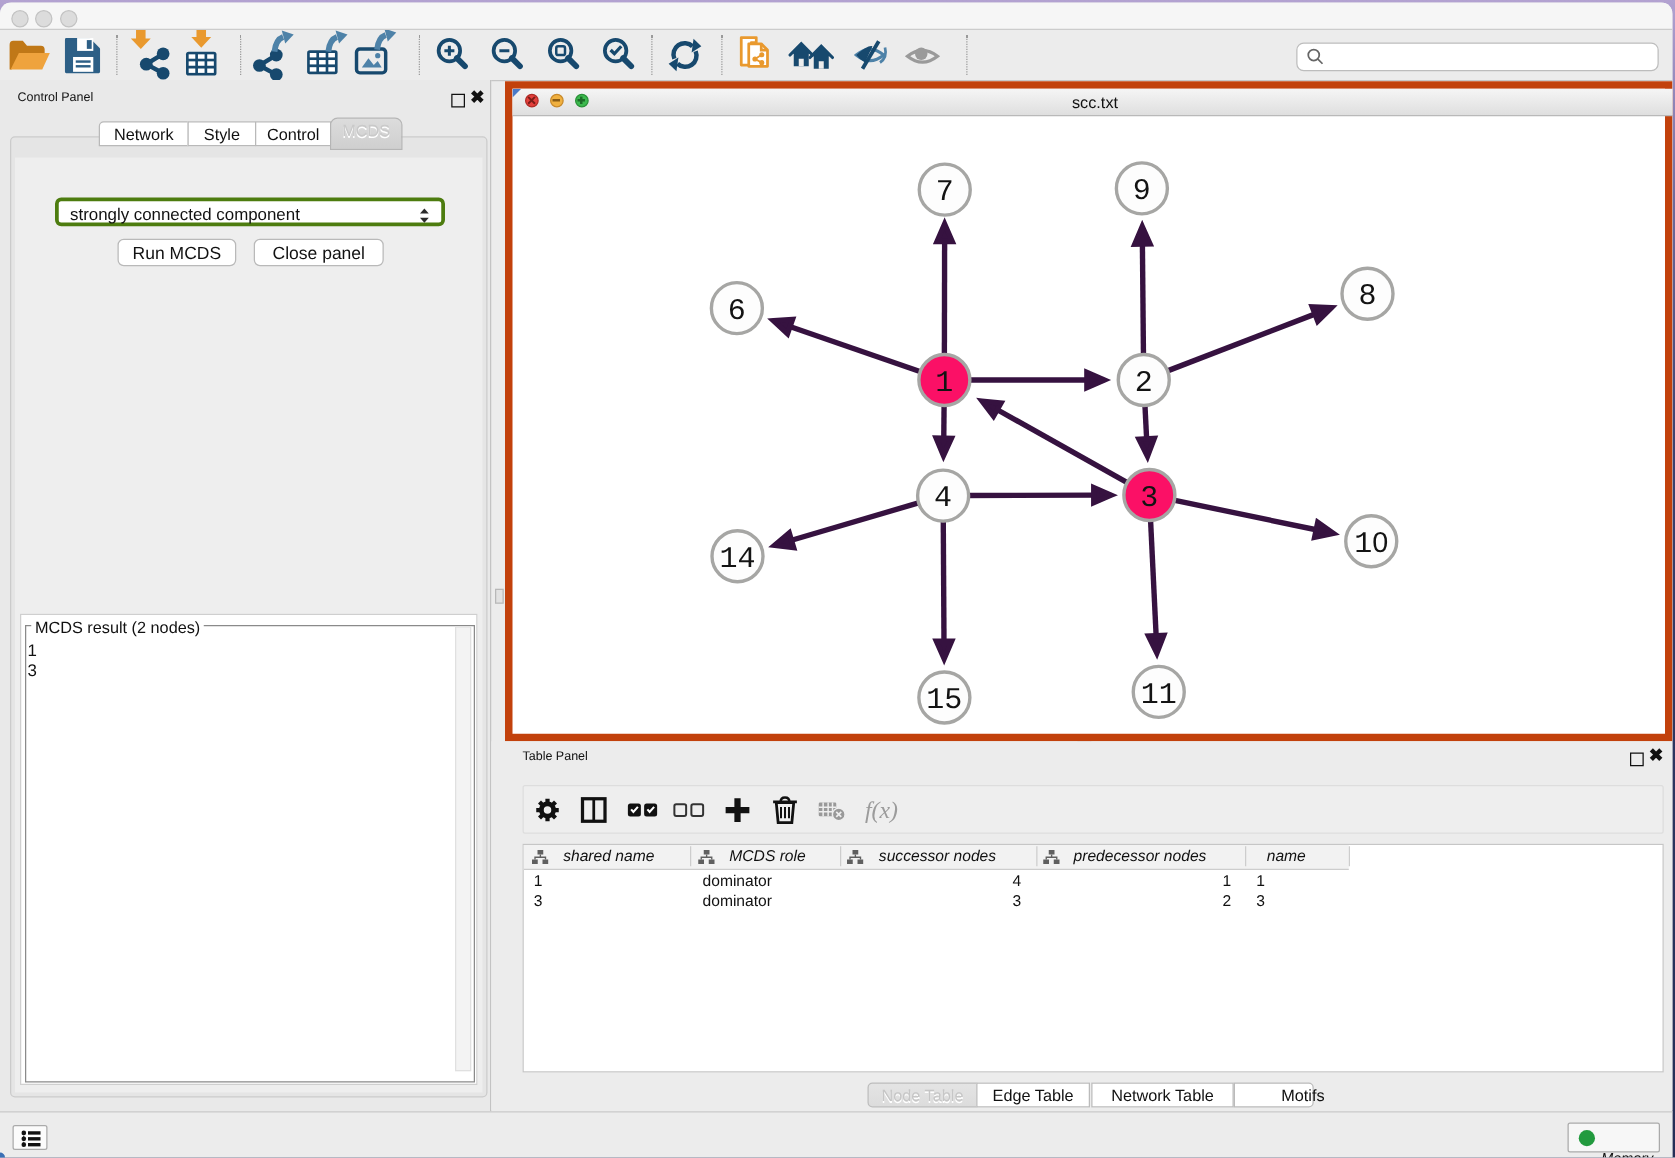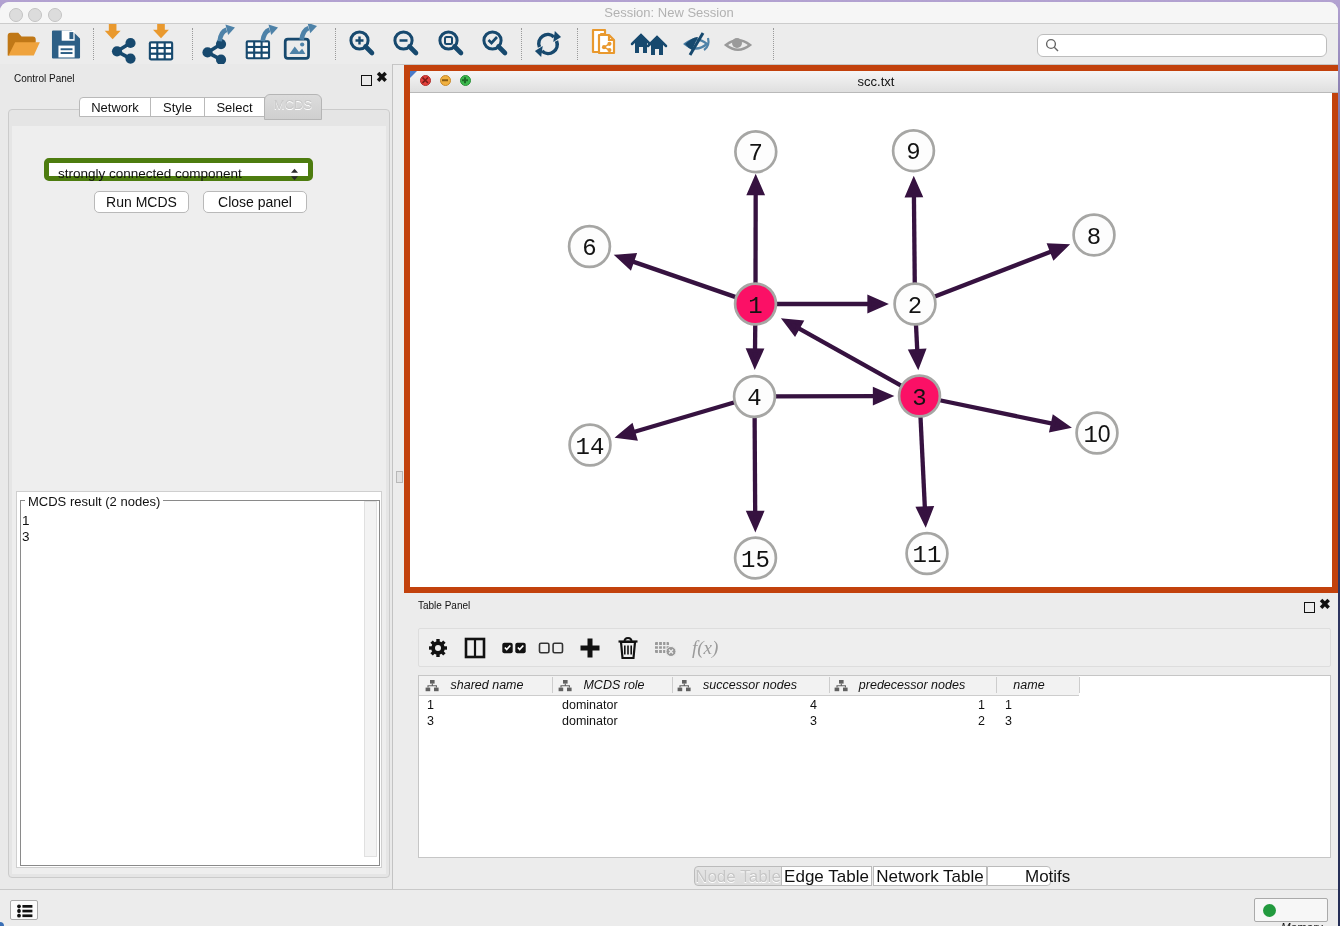--- a/index.html
+++ b/index.html
@@ -14,52 +14,51 @@
 .sep{top:4px;height:32px;width:1px;border-left:1px dotted #9a9a9a;}
 #search{left:1037px;top:10px;width:288px;height:21px;background:#fff;border:1px solid #bdbdbd;border-radius:6px;}
 
 #cpanel{left:0;top:62px;width:393px;height:826px;background:#e9e9e9;border-right:1px solid #c3c3c3;box-sizing:border-box;}
 .ptitle{font-size:10px;color:#111;}
 .tab{top:33px;height:20px;background:#fff;border:1px solid #b9b9b9;font-size:13px;color:#111;text-align:center;line-height:20px;box-sizing:border-box;}
 .tabsel{background:linear-gradient(#dcdcdc,#cfcfcf);color:#c9c9c9;text-shadow:0 1px 0 #ffffff;border:1px solid #b5b5b5;border-radius:6px 6px 0 0;}
 #cpcontent{left:8px;top:45px;width:382px;height:769px;background:#e5e5e5;border:1px solid #cbcbcb;border-radius:4px;box-sizing:border-box;}
 #cpinner{left:3px;top:16px;width:374px;height:748px;background:#eeeeee;}
 #optlabel{left:0;top:73px;width:391px;text-align:center;font-size:13.5px;color:#111;}
-#selbox{left:44px;top:94px;width:269px;height:23px;background:#fff;border:5px solid #4d7c0f;border-radius:5px;box-sizing:border-box;font-size:13.5px;color:#111;line-height:21px;padding-left:9px;}
+#selbox{left:44px;top:94px;width:312px;height:23px;background:#fff;border:3px solid #4d7c0f;border-radius:5px;box-sizing:border-box;font-size:13.5px;color:#111;line-height:21px;padding-left:9px;}
 .btn{top:127px;height:22px;background:#fff;border:1px solid #b9b9b9;border-radius:5px;box-sizing:border-box;font-size:14px;color:#111;text-align:center;line-height:20px;}
 #mcdsbox{left:16px;top:427px;width:366px;height:377px;background:#fff;border:1px solid #cfcfcf;box-sizing:border-box;}
 #mcdsborder{left:3px;top:8px;width:360px;height:366px;border:1px solid #8a8a8a;box-sizing:border-box;}
 #mcdslabel{left:8px;top:2px;font-size:13px;color:#111;background:#fff;padding:0 3px;}
 #mcdsscroll{right:4px;top:9px;width:13px;height:356px;background:#f3f3f3;border:1px solid #e0e0e0;box-sizing:border-box;}
 
 #netwin{left:404px;top:63px;width:934px;height:528px;background:#fff;border:6px solid #c2410c;box-sizing:border-box;}
 #nettitle{left:0;top:0;width:932px;height:21px;background:linear-gradient(#f5f5f5,#dfdfdf);border-bottom:1px solid #b9b9b9;}
 .mbtn{width:11px;height:11px;border-radius:50%;top:4px;box-sizing:border-box;}
 #netname{left:0;top:3px;width:932px;text-align:center;font-size:13px;color:#111;}
 
 #tpanel{left:393px;top:591px;width:945px;height:295px;background:#ececec;}
 #ttools{left:25px;top:35px;width:913px;height:39px;background:#eeeeee;border:1px solid #dddddd;border-radius:2px;box-sizing:border-box;}
 #ttable{left:25px;top:82px;width:913px;height:183px;background:#fff;border:1px solid #c6c6c6;box-sizing:border-box;}
 #thead{left:0;top:0;width:660px;height:19px;background:#f2f2f2;border-bottom:1px solid #cdcdcd;font-style:italic;}
 .th{font-size:12.5px;color:#111;top:2px;text-align:center;}
 .hsep{top:1px;height:16px;width:1px;background:#cdcdcd;}
 .td{font-size:12.5px;color:#111;}
-.btab{top:273px;height:20px;background:#fff;border:1px solid #bbb;font-size:17px;color:#111;text-align:center;line-height:19px;box-sizing:border-box;}
+.btab{top:273px;height:20px;background:#fff;border:1px solid #bbb;font-size:13px;color:#111;text-align:center;line-height:19px;box-sizing:border-box;}
 
 #statusbar{left:0;top:887px;width:1338px;height:37px;background:#ececec;border-top:1px solid #c9c9c9;}
 #membtn{left:1254px;top:8px;width:74px;height:24px;background:#f7f7f7;border:1px solid #aaa;border-radius:2px;box-sizing:border-box;}
 #listbtn{left:10px;top:10px;width:28px;height:20px;background:#fbfbfb;border:1px solid #aaa;border-radius:2px;box-sizing:border-box;}
 </style></head>
 <body>
 <div class="abs" id="app">
   <div class="abs" id="titlebar">
     <div class="abs tl" style="left:9px;"></div>
     <div class="abs tl" style="left:28px;"></div>
     <div class="abs tl" style="left:48px;"></div>
-    <div class="abs" id="title">Session: New Session</div>
   </div>
   <div class="abs" id="toolbar">
     <svg class="abs" style="left:0;top:0;" width="1338" height="40" viewBox="0 0 1338 40">
         <g transform="translate(22.8,20.5) scale(1.1)">
           <path d="M-13,10 L-13,-8 Q-13,-10 -11,-10 L-4.5,-10 L-1.5,-6.5 L9,-6.5 Q11,-6.5 11,-4.5 L11,-1.5" fill="#c07817" stroke="#c07817" stroke-width="1.5"></path>
 <path d="M-13,10 L-7,-2 L15.5,-2 L10,10 Z" fill="#efa33d"></path>
         </g>
 <g transform="translate(66,20.5) scale(1.08)">
           <path d="M-12,-12 h17 l7,7 v17 h-24 z" fill="#2d5f86" stroke="#2d5f86" stroke-width="2" stroke-linejoin="round"></path>
 <rect x="-4" y="-13" width="12" height="9.5" fill="#fff"></rect>
@@ -210,21 +209,21 @@
   </div>
   <div class="abs" id="cpanel">
     <div class="abs ptitle" style="left:14px;top:9px;">Control Panel</div>
     <div class="abs" style="left:361px;top:11px;width:9px;height:9px;border:1.5px solid #111;"></div>
     <div class="abs" style="left:376px;top:5px;font-size:14px;font-weight:bold;color:#111;">✖</div>
     <div class="abs" id="cpcontent">
         <div class="abs" id="cpinner"></div>
       </div>
     <div class="abs tab" style="left:79px;width:72px;border-radius:4px 0 0 0;">Network</div>
     <div class="abs tab" style="left:150px;width:55px;">Style</div>
-    <div class="abs tab" style="left:204px;width:61px;">Select</div>
+    <div class="abs tab" style="left:204px;width:61px;">Control</div>
     <div class="abs tab tabsel" style="left:264px;width:58px;top:30px;height:26px;">MCDS</div>
     <div class="abs" id="selbox">strongly connected component
       <svg class="abs" style="right:9px;top:5px;" width="9" height="13" viewBox="0 0 9 13">
           <path d="M1 4.8 L4.5 0.8 L8 4.8 Z" fill="#2b2b2b"></path>
           <path d="M1 8.2 L4.5 12.2 L8 8.2 Z" fill="#2b2b2b"></path>
         </svg>
     </div>
     <div class="abs btn" style="left:94px;width:95px;">Run MCDS</div>
     <div class="abs btn" style="left:203px;width:104px;">Close panel</div>
     <div class="abs" id="mcdsbox">

